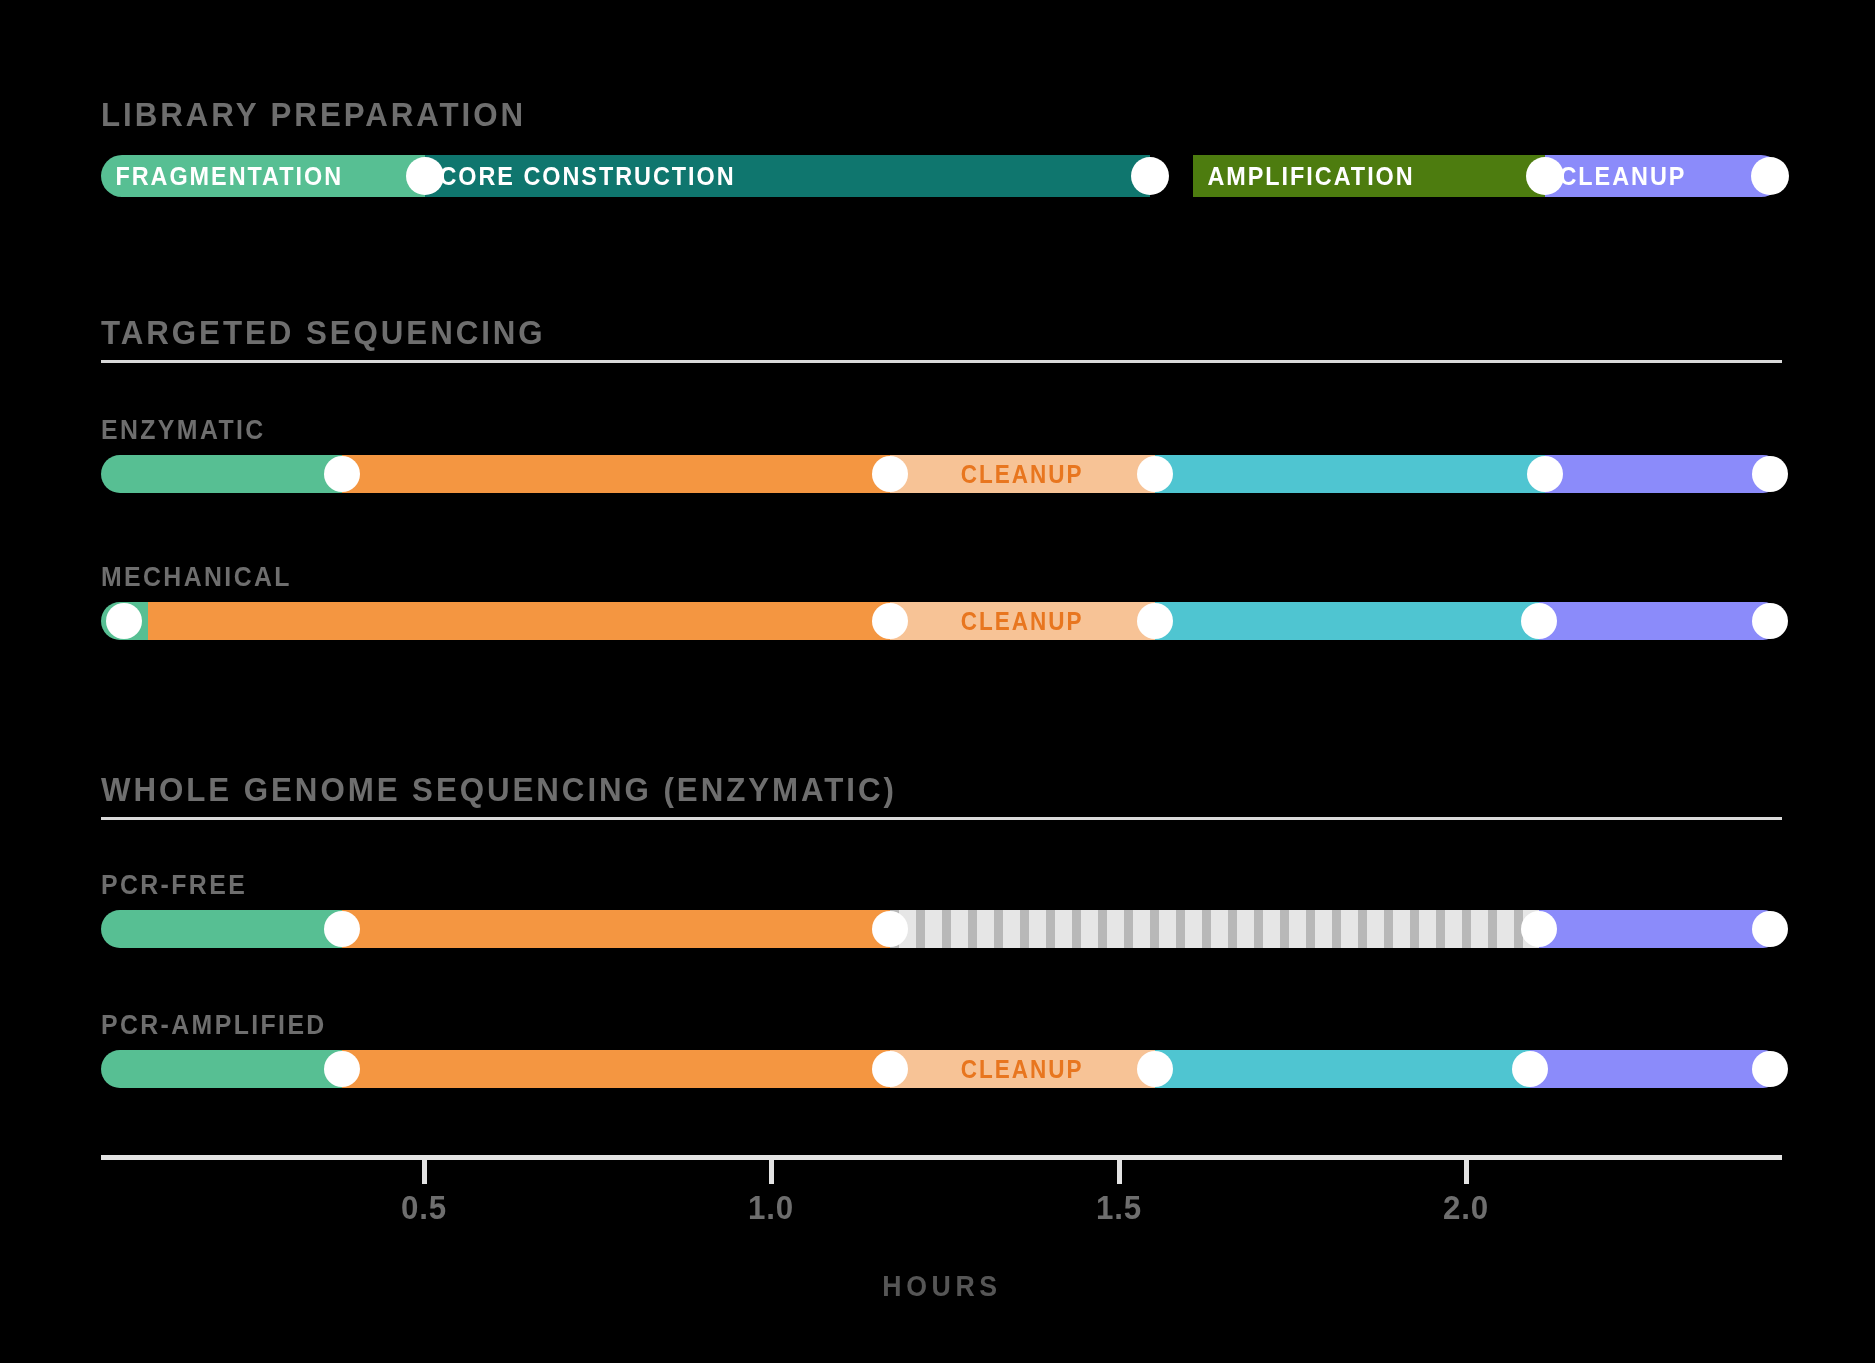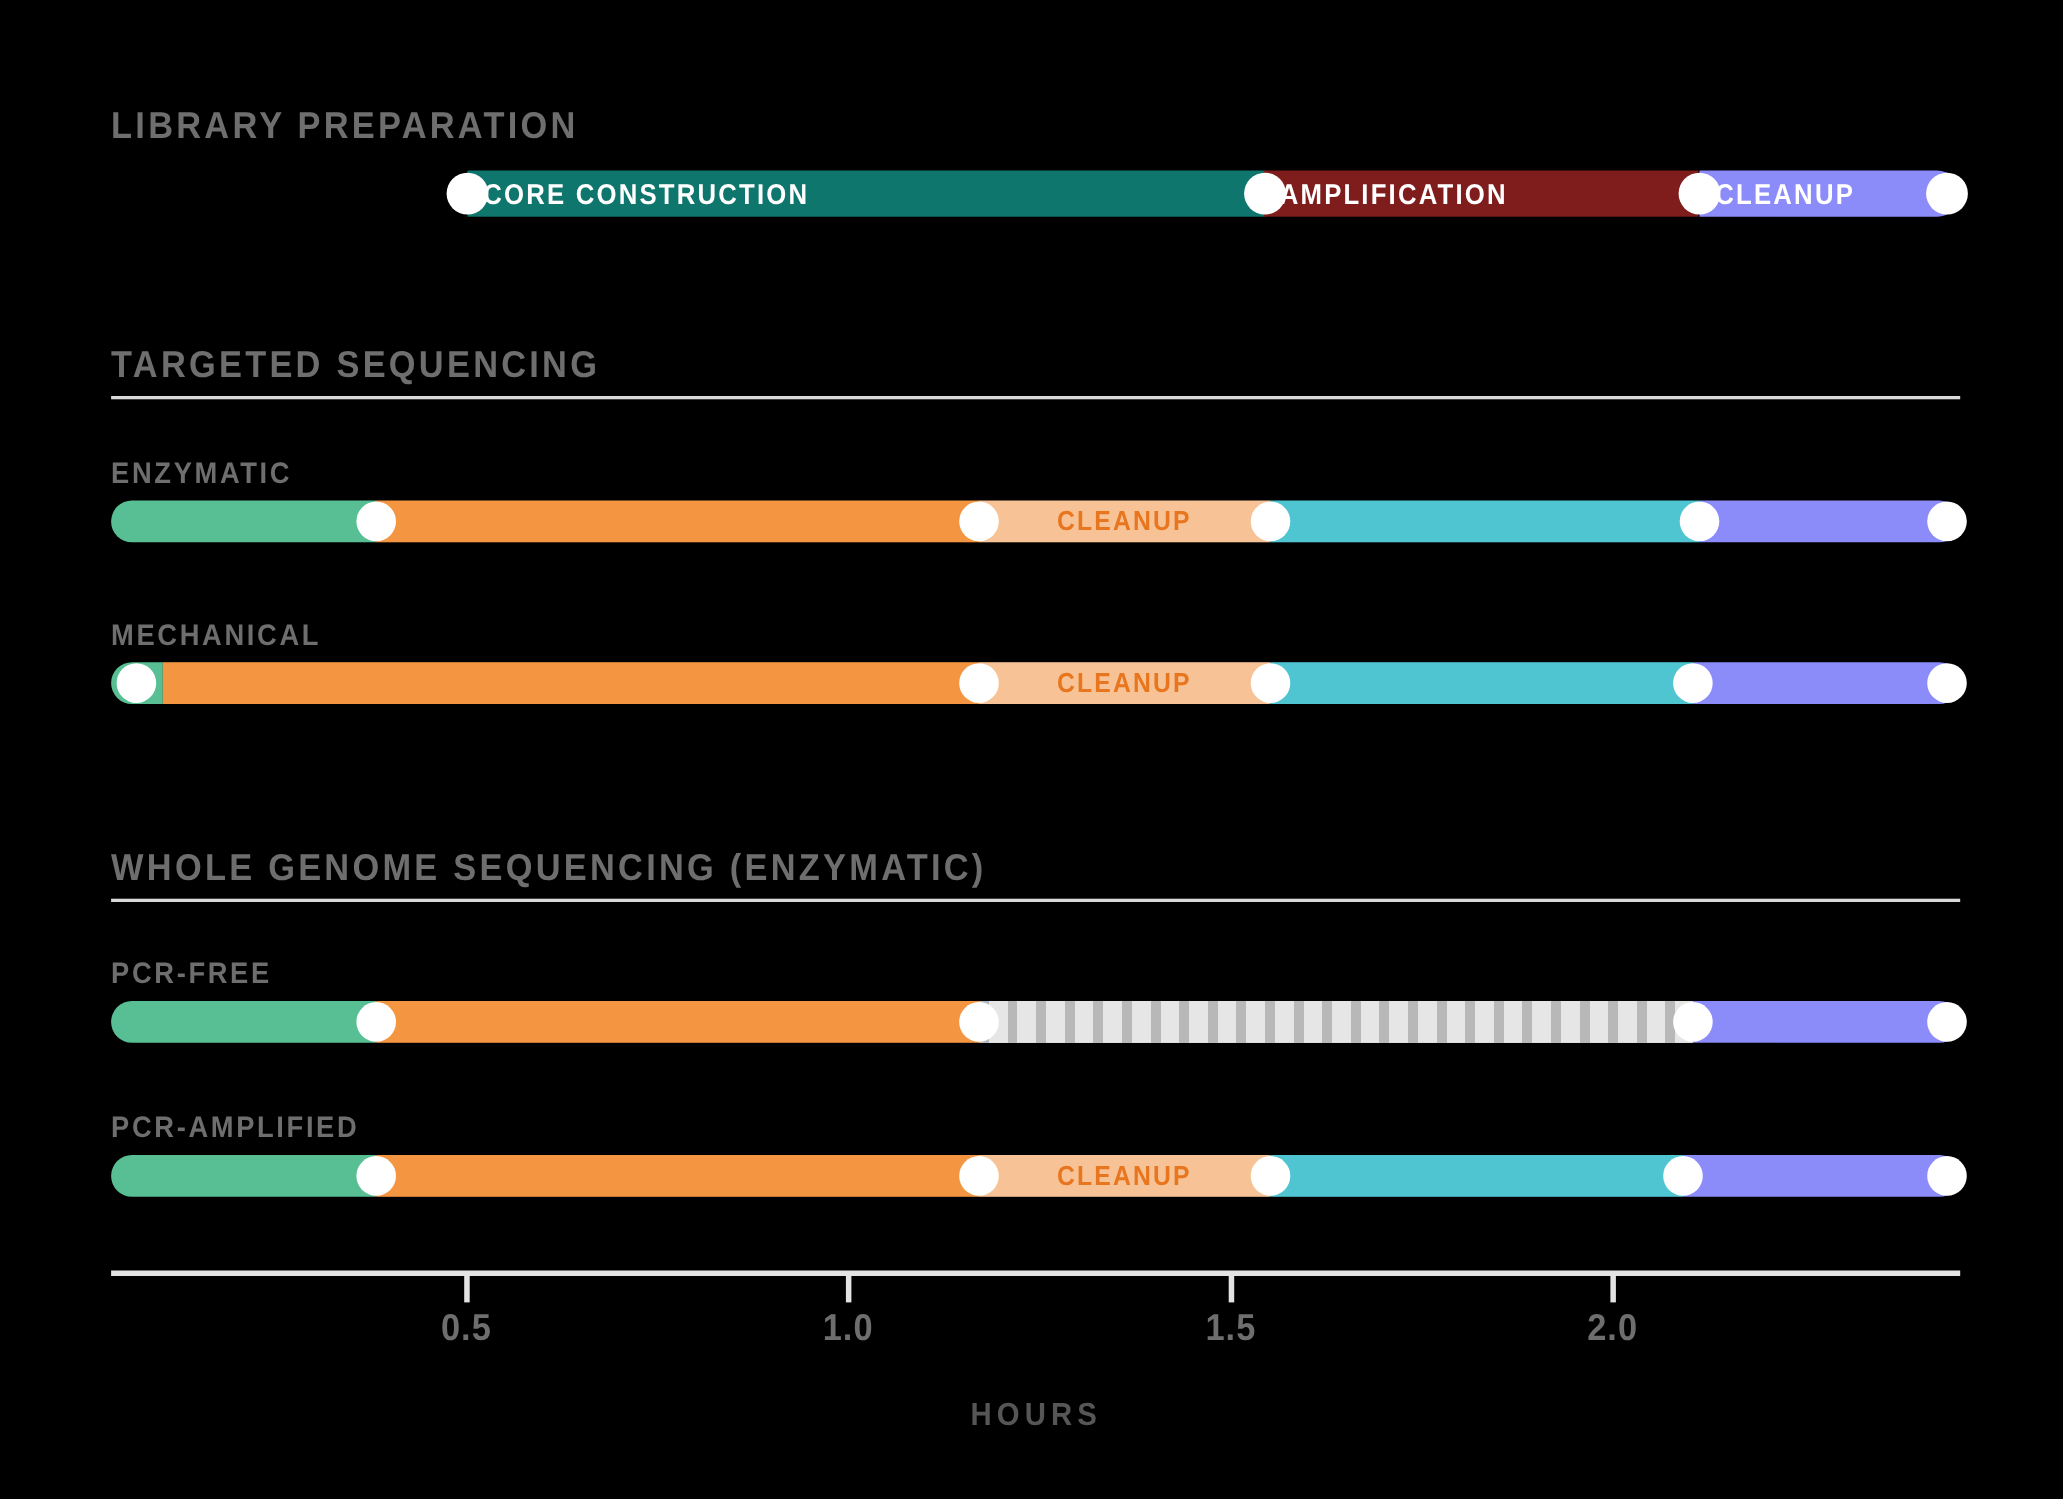--- a/index.html
+++ b/index.html
@@ -132,24 +132,27 @@
     white-space: nowrap;
     transform: translateX(-50%) scaleX(0.92);
   }
 </style>
 </head>
 <body>
 
 <div class="stage" id="stage">
     <div class="sec-title" style="left: 101px; top: 95px;">LIBRARY PREPARATION</div>
     <div class="bar legend-bar" style="left: 101.02px; width: 1681.2px; top: 155px;">
+      <div class="seg" style="left: 0px; width: 323.87px; background: rgb(87, 191, 147); border-top-left-radius: 21px; border-bottom-left-radius: 21px;">
+        <span class="seg-label">FRAGMENTATION</span>
+      </div>
       <div class="seg" style="left: 323.87px; width: 724.885px; background: #0f766e;">
         <span class="seg-label">CORE CONSTRUCTION</span>
       </div>
-      <div class="seg" style="left: 1048px; width: 394.76px; background: #7f1d1d;">
+      <div class="seg" style="left: 1092px; width: 394.76px; background: #4d7c0f;">
         <span class="seg-label">AMPLIFICATION</span>
       </div>
       <div class="seg" style="left: 1443.52px; width: 237.69px; background: rgb(139, 139, 250); border-top-right-radius: 21px; border-bottom-right-radius: 21px;">
         <span class="seg-label">CLEANUP</span>
       </div>
       <div class="dot" style="left: 323.87px;"></div>
       <div class="dot" style="left: 1048.75px;"></div>
       <div class="dot" style="left: 1443.52px;"></div>
       <div class="dot" style="left: 1668.69px;"></div>
     </div>

